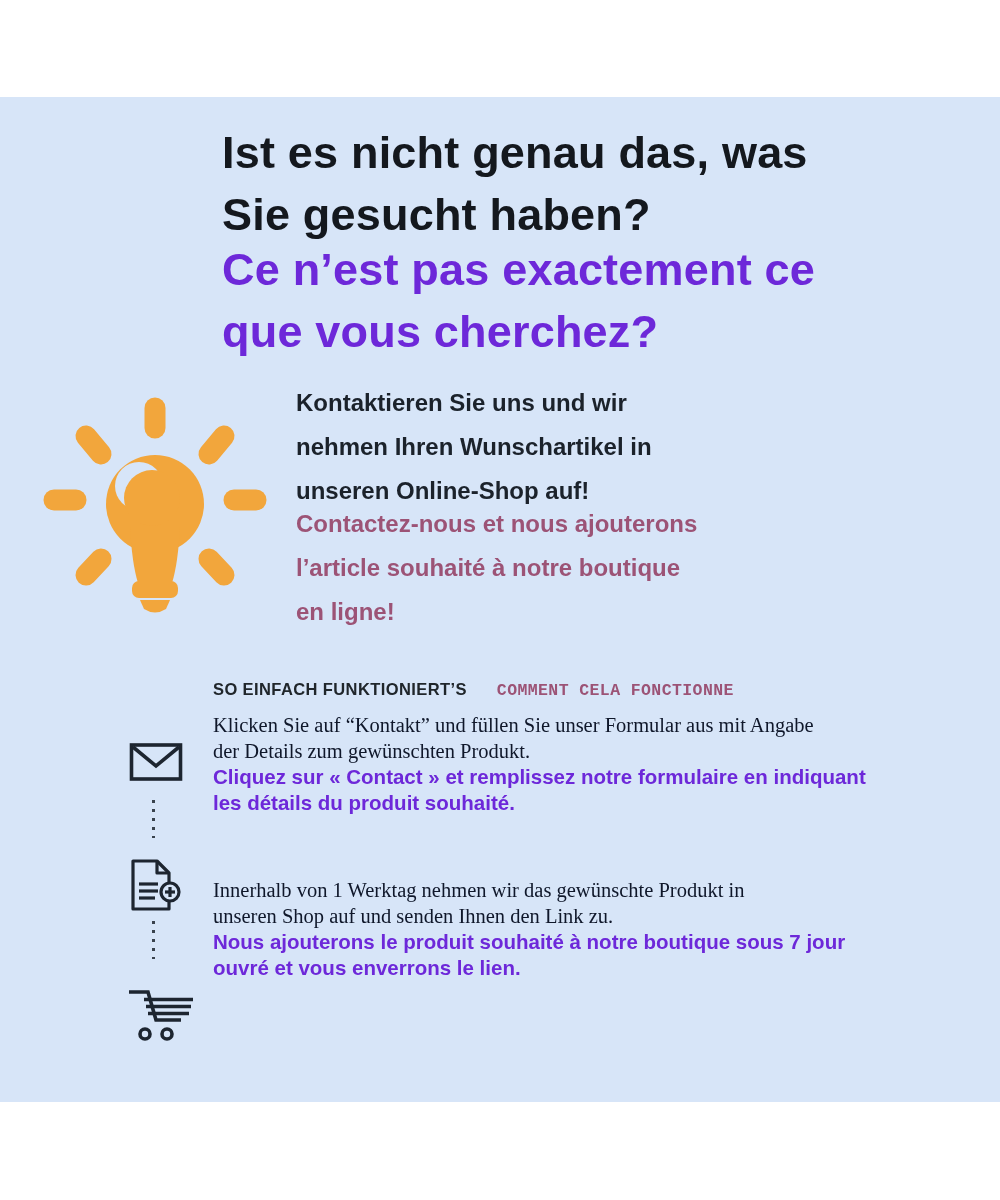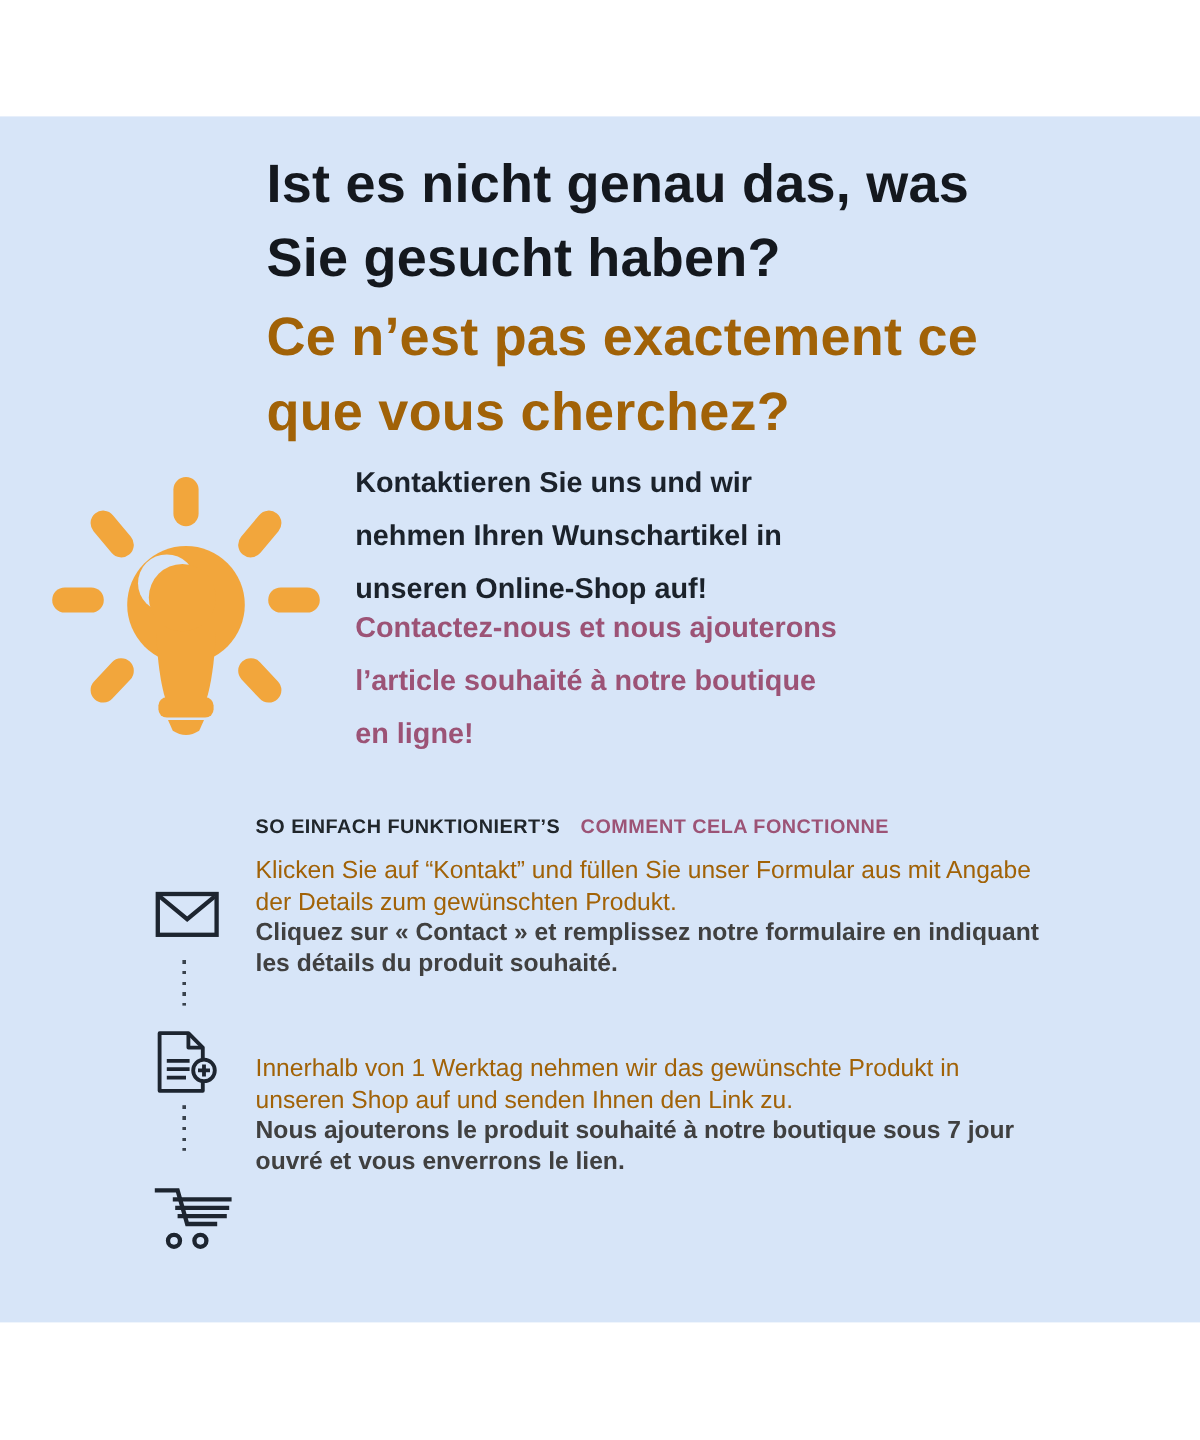--- a/index.html
+++ b/index.html
@@ -16,45 +16,45 @@
     background: #d7e5f8;
   }
   .ml { white-space: pre-line; }
 
   .headline {
     position: absolute; left: 222px;
     font-size: 45px; line-height: 62px; font-weight: 700;
     letter-spacing: 0.2px; color: #14181e;
   }
   .headline.de { top: 122px; }
-  .headline.fr { top: 250px; color: #a16207; }
+  .headline.fr { top: 239px; color: #6d28d9; }
 
   .bulb { position: absolute; left: 40px; top: 392px; }
 
   .hero-body {
     position: absolute; left: 296px;
     font-size: 24px; line-height: 44px; font-weight: 600;
     color: #1b222b;
   }
   .hero-body.de { top: 381px; }
   .hero-body.fr { top: 502px; color: #9c5376; }
 
   .hiw-heading {
     position: absolute; left: 213px; top: 680px;
     font-size: 16.5px; font-weight: 700; letter-spacing: 0.4px;
     color: #20262b;
   }
-  .hiw-heading .fr { color: #9c5376; margin-left: 17px; }
+  .hiw-heading .fr { color: #9c5376; margin-left: 30px; font-family: Liberation Mono, monospace; }
 
   .step {
     position: absolute; left: 213px; width: 775px;
     font-size: 20.5px; line-height: 25.5px;
   }
-  .step .step-de { color: #a16207; font-weight: 400; }
-  .step .step-fr { color: #404040; font-weight: 700; }
+  .step .step-de { color: #0f172a; font-weight: 400; font-family: Liberation Serif, serif; }
+  .step .step-fr { color: #6d28d9; font-weight: 700; }
   .step1 { top: 713px; }
   .step2 { top: 839px; margin-top: 39px; }
   .step3 { top: 961px; }
 
   .step-icon { position: absolute; }
   .icon-envelope { left: 129px; top: 742px; }
   .icon-document { left: 129px; top: 857px; }
   .icon-cart     { left: 126px; top: 989px; }
 
   .connector {

